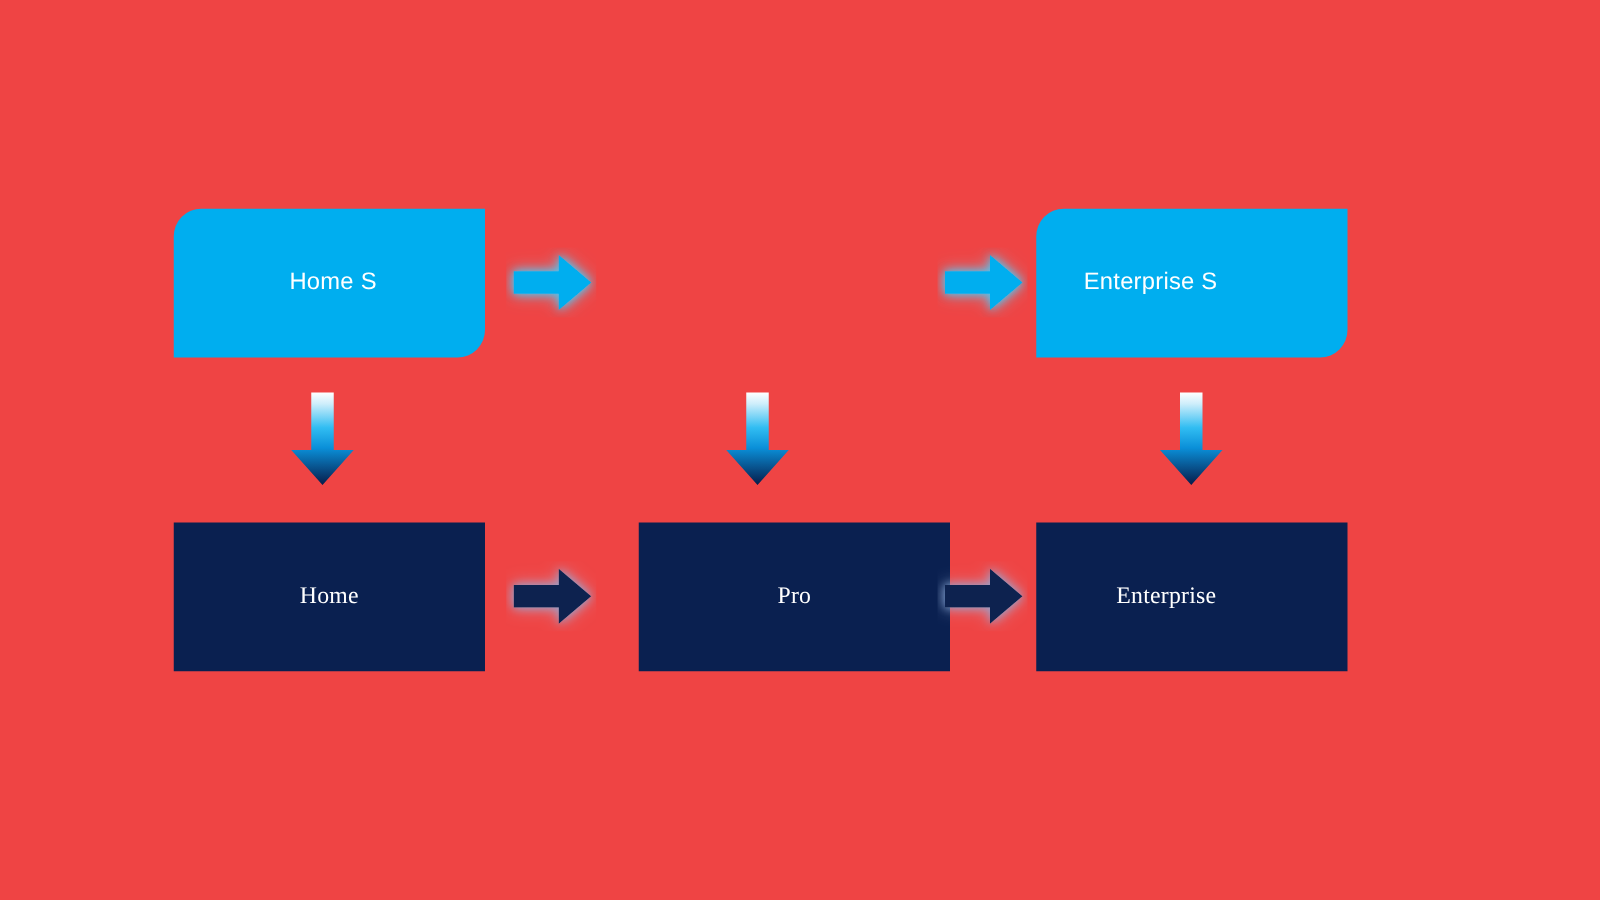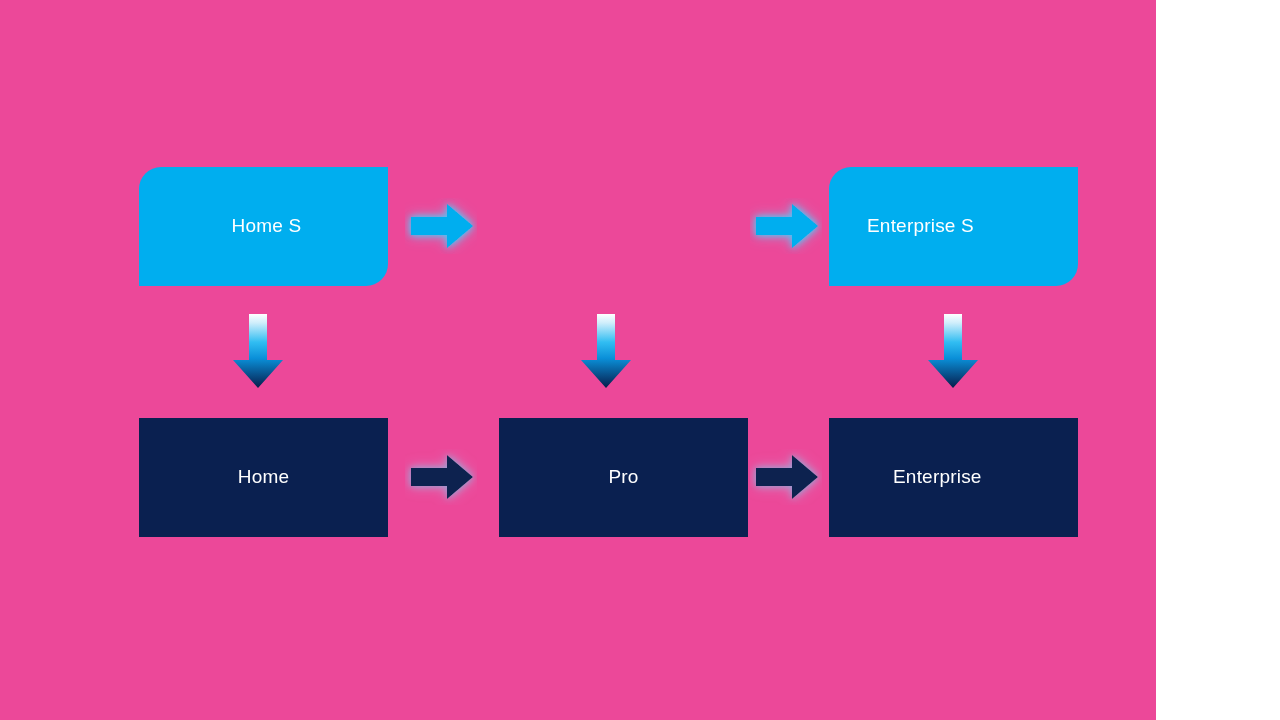--- a/index.html
+++ b/index.html
@@ -12,23 +12,23 @@
     width: 1280px;
     height: 720px;
     overflow: hidden;
     font-family: "Liberation Sans", sans-serif;
     position: relative;
   }
 
   #canvas {
     position: absolute;
     left: 0; top: 0;
-    width: 1156px;
+    width: 1280px;
     height: 720px;
-    background: #ec4899;
+    background: #ef4444;
   }
 
   
   .node {
     position: absolute;
     display: flex;
     align-items: center;
     box-sizing: border-box;
   }
 
@@ -48,20 +48,21 @@
   }
   .node-top .node-label {
     
     padding-left: 6px;
   }
 
   
   .node-bottom {
     background: #0A2050;
     border-radius: 0;
+    font-family: Liberation Serif, serif;
   }
 
   
   .h-arrow {
     position: absolute;
     width: 72px;
     height: 56px;
   }
   .h-arrow svg { display: block; width: 100%; height: 100%; }
 
@@ -153,21 +154,21 @@
         </linearGradient>
       </defs>
       <polygon fill="url(#vgrad3)" points="21,2 39,2 39,48 55,48 30,76 5,48 21,48"></polygon>
     </svg>
   </div>
 
   <div class="node node-bottom" style="left:139px; top:418px; width:249px; height:119px; justify-content:center;">
     <span class="node-label">Home</span>
   </div>
 
-  <div class="node node-bottom" style="left:499px; top:418px; width:249px; height:119px; justify-content:center;">
+  <div class="node node-bottom" style="left:511px; top:418px; width:249px; height:119px; justify-content:center;">
     <span class="node-label">Pro</span>
   </div>
 
   <div class="node node-bottom" style="left:829px; top:418px; width:249px; height:119px; justify-content:flex-start; padding-left:64px;">
     <span class="node-label">Enterprise</span>
   </div>
 
   <div class="h-arrow" style="left:405px; top:449px;">
     <svg viewBox="0 0 72 56" xmlns="http://www.w3.org/2000/svg">
       <defs>

